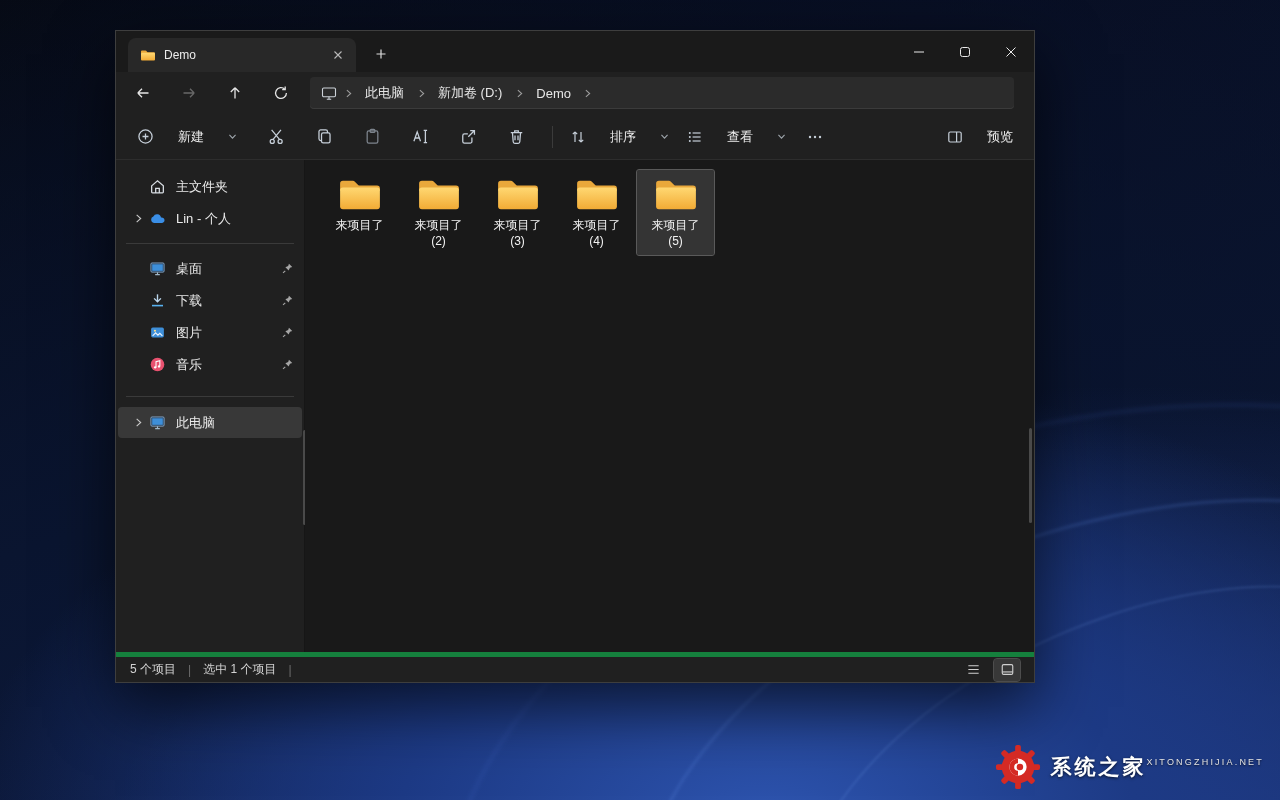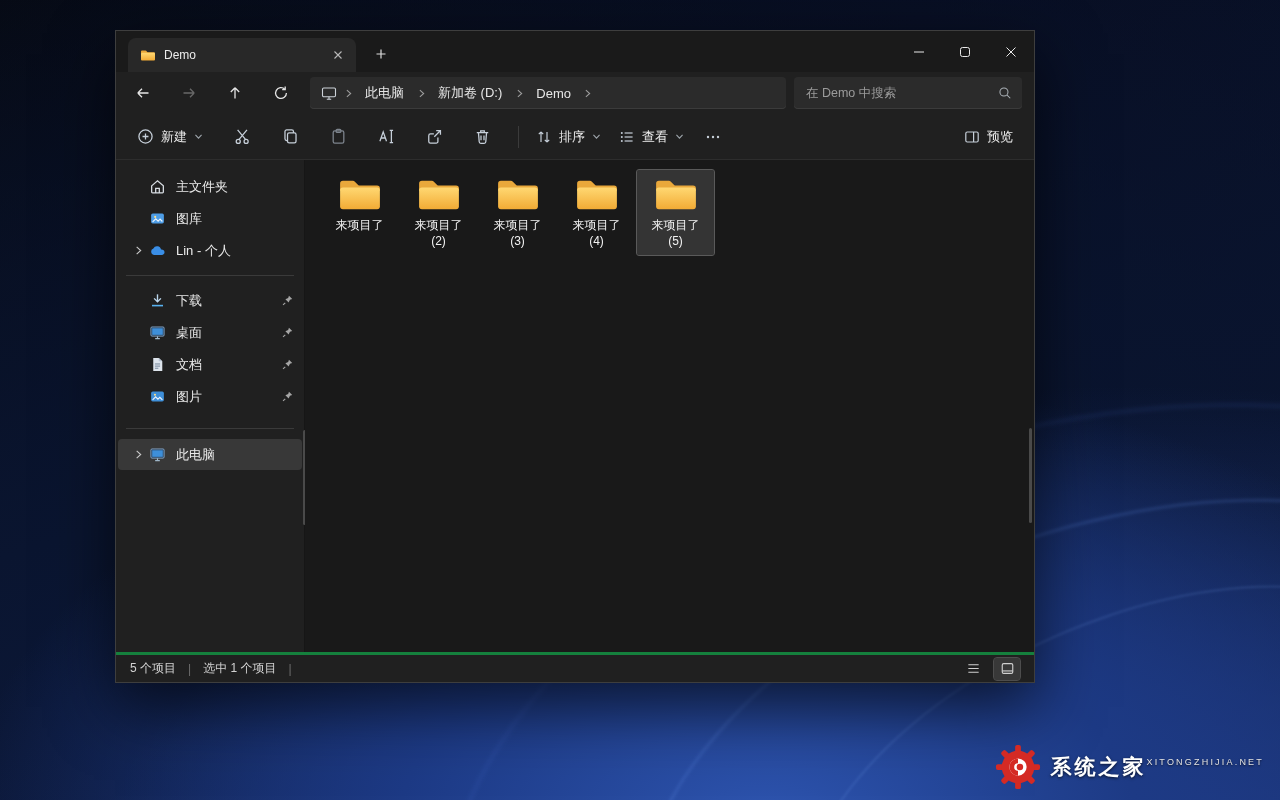--- a/index.html
+++ b/index.html
@@ -52,21 +52,21 @@
   .bc-sep { width:16px; display:flex; justify-content:center; color:#9d9d9d; }
   .searchbox { width:228px; height:32px; background:#2b2b2b; border-radius:4px; display:flex; align-items:center;
     padding:0 10px 0 12px; box-shadow:inset 0 -1px 0 #3b3b3b; flex:none; }
   .searchbox input { flex:1; background:transparent; border:none; outline:none; color:#dddddd; font-size:12.5px; font-family:inherit; }
   .searchbox input::placeholder { color:#9b9b9b; }
   .search-ic { color:#aab0b6; }
 
   
   .toolbar { height:46px; display:flex; align-items:center; padding:0 12px; border-bottom:1px solid #2d2d2d; flex:none; background:#202020; }
   .tbtn { height:34px; display:flex; align-items:center; justify-content:center; border-radius:4px;
-    color:#c6cfd9; padding:0 9px; gap:7px; font-size:13px; flex:none; }
+    color:#c6cfd9; padding:0 9px; gap:24px; font-size:13px; flex:none; }
   .tbtn .lbl { color:#ececec; }
   .tbtn.icon-only { width:40px; padding:0; margin-right:8px; }
   .tbtn.dim { color:#7d848d; }
   .tb-sep { width:1px; height:22px; background:#3b3b3b; margin:0 8px; flex:none; }
   .chev { color:#9fa6ad; }
   .flex1 { flex:1; }
 
   
   .body { flex:1; display:flex; min-height:0; background:#202020; }
   .sidebar { width:188px; flex:none; padding-top:10px; position:relative; }
@@ -85,21 +85,21 @@
   
   .content { flex:1; position:relative; padding:10px 0 0 16px; background:#191919; }
   .files { display:flex; gap:2px; align-items:flex-start; }
   .file-item { width:77px; padding:5px 2px 6px; display:flex; flex-direction:column; align-items:center; border-radius:2px; }
   .file-item.selected { background:#343434; outline:1px solid #5a5a5a; }
   .folder-lg { margin:2px 0 4px; }
   .fname { font-size:12px; color:#f2f2f2; line-height:16px; text-align:center; white-space:nowrap; }
 
   
   .statusbar { height:30px; flex:none; display:flex; align-items:center; padding:0 14px; gap:12px;
-    font-size:12px; color:#d2d2d2; border-top:3px solid #15803d; background:#202020; }
+    font-size:12px; color:#d2d2d2; border-top:5px solid #15803d; background:#202020; }
   .sb-sep { color:#6d6d6d; }
   .sb-icons { margin-left:auto; display:flex; gap:8px; }
   .sb-icon { width:26px; height:22px; display:flex; align-items:center; justify-content:center; color:#d0d0d0; border-radius:3px; }
   .sb-icon.active { background:#383838; outline:1px solid #4d4d4d; }
 </style>
 </head>
 <body>
 
 <svg width="0" height="0" style="position:absolute">
   <defs>
@@ -204,29 +204,20 @@
             </svg>
         </span>
         <span class="bc-item">Demo</span>
         <span class="bc-sep">
           <svg width="9" height="9" viewBox="0 0 10 10">
               <path d="M3.2 1.3 L7.4 5 L3.2 8.7" fill="none" stroke="currentColor" stroke-width="1.2"></path>
             </svg>
         </span>
       </div>
 
-      <div class="searchbox">
-        <input type="text" placeholder="在 Demo 中搜索" style="">
-        <span class="search-ic">
-          <svg width="14" height="14" viewBox="0 0 16 16">
-              <circle cx="6.8" cy="6.8" r="4.6" fill="none" stroke="currentColor" stroke-width="1.2"></circle>
-              <path d="M10.4 10.4 L14 14" stroke="currentColor" stroke-width="1.2"></path>
-            </svg>
-        </span>
-      </div>
     </div>
 
     <div class="toolbar">
       <div class="tbtn" style="margin-right:10px;">
         <span>
           <svg width="17" height="17" viewBox="0 0 16 16">
               <circle cx="8" cy="8" r="6.2" fill="none" stroke="currentColor" stroke-width="1.2"></circle>
               <path d="M8 5.2 v5.6 M5.2 8 h5.6" stroke="currentColor" stroke-width="1.2"></path>
             </svg>
         </span>
@@ -341,120 +332,110 @@
           <span class="side-chev"></span>
           <span class="side-icon">
             <svg width="17" height="17" viewBox="0 0 16 16" fill="none" stroke="#d8dde3" stroke-width="1.2">
               <path d="M2.5 7.4 L8 2.7 L13.5 7.4 V13.2 a0.8 0.8 0 0 1-0.8 0.8 H3.3 a0.8 0.8 0 0 1-0.8-0.8 z"></path>
               <path d="M6.3 14 V9.8 h3.4 V14"></path>
             </svg>
           </span>
           <span class="side-label">主文件夹</span>
         </div>
 
-        <div class="side-item">
-          <span class="side-chev"></span>
-          <span class="side-icon">
-            <svg width="17" height="17" viewBox="0 0 16 16">
-              <rect x="2" y="3.4" width="12" height="9.2" rx="1.5" fill="#4e9de6"></rect>
-              <circle cx="5.8" cy="6.5" r="1" fill="#ffe08a"></circle>
-              <path d="M3.4 11.2 l3-3 2.2 2.2 1.8-1.8 2.2 2.2" stroke="#eaf4ff" stroke-width="1.1" fill="none"></path>
-            </svg>
-          </span>
-          <span class="side-label">图库</span>
-        </div>
 
         <div class="side-item">
           <span class="side-chev">
             <svg width="11" height="11" viewBox="0 0 12 12">
                 <path d="M4 2 L8.4 6 L4 10" fill="none" stroke="currentColor" stroke-width="1.2"></path>
               </svg>
           </span>
           <span class="side-icon">
             <svg width="17" height="17" viewBox="0 0 16 16">
               <path d="M4.6 12.2 h7.3 a2.6 2.6 0 1 0-0.6-5.1 a3.8 3.8 0 0 0-7.2-0.9 a3.1 3.1 0 0 0 0.5 6 z" fill="#3a8ee6"></path>
             </svg>
           </span>
           <span class="side-label">Lin - 个人</span>
         </div>
 
         <div class="side-sep"></div>
+
+        <div class="side-item">
+          <span class="side-chev"></span>
+          <span class="side-icon">
+            <svg width="17" height="17" viewBox="0 0 16 16">
+              <rect x="1.8" y="2.8" width="12.4" height="8.6" rx="1" fill="#1f3750" stroke="#8fb4d8" stroke-width="0.8"></rect>
+              <rect x="3" y="4" width="10" height="6.2" fill="#3e8fd9"></rect>
+              <path d="M5.8 13.8 h4.4 M8 11.6 v2.2" stroke="#9fb6c8" stroke-width="1.1"></path>
+            </svg>
+          </span>
+          <span class="side-label">桌面</span>
+          <span class="side-pin">
+            <svg width="13" height="13" viewBox="0 0 16 16">
+                <path d="M9.8 2.2 l4 4 -2.8 1 -1.6 3.4 -4-4 3.4-1.6 z" fill="currentColor"></path>
+                <path d="M5.2 10.8 L2.5 13.5" stroke="currentColor" stroke-width="1.3"></path>
+              </svg>
+          </span>
+        </div>
 
         <div class="side-item">
           <span class="side-chev"></span>
           <span class="side-icon">
             <svg width="17" height="17" viewBox="0 0 16 16" fill="none">
               <path d="M8 2.2 v6.8" stroke="#bcd7ee" stroke-width="1.3"></path>
               <path d="M4.8 6 L8 9.2 L11.2 6" stroke="#bcd7ee" stroke-width="1.3"></path>
               <path d="M2.8 12.8 h10.4" stroke="#58b2f0" stroke-width="1.5"></path>
             </svg>
           </span>
           <span class="side-label">下载</span>
           <span class="side-pin">
             <svg width="13" height="13" viewBox="0 0 16 16">
                 <path d="M9.8 2.2 l4 4 -2.8 1 -1.6 3.4 -4-4 3.4-1.6 z" fill="currentColor"></path>
                 <path d="M5.2 10.8 L2.5 13.5" stroke="currentColor" stroke-width="1.3"></path>
               </svg>
           </span>
         </div>
 
-        <div class="side-item">
-          <span class="side-chev"></span>
-          <span class="side-icon">
-            <svg width="17" height="17" viewBox="0 0 16 16">
-              <rect x="1.8" y="2.8" width="12.4" height="8.6" rx="1" fill="#1f3750" stroke="#8fb4d8" stroke-width="0.8"></rect>
-              <rect x="3" y="4" width="10" height="6.2" fill="#3e8fd9"></rect>
-              <path d="M5.8 13.8 h4.4 M8 11.6 v2.2" stroke="#9fb6c8" stroke-width="1.1"></path>
-            </svg>
-          </span>
-          <span class="side-label">桌面</span>
-          <span class="side-pin">
-            <svg width="13" height="13" viewBox="0 0 16 16">
-                <path d="M9.8 2.2 l4 4 -2.8 1 -1.6 3.4 -4-4 3.4-1.6 z" fill="currentColor"></path>
-                <path d="M5.2 10.8 L2.5 13.5" stroke="currentColor" stroke-width="1.3"></path>
-              </svg>
-          </span>
-        </div>
-
-        <div class="side-item">
-          <span class="side-chev"></span>
-          <span class="side-icon">
-            <svg width="17" height="17" viewBox="0 0 16 16">
-              <path d="M4 1.8 h5.2 L12.5 5 v9.2 H4 z" fill="#dde4ec"></path>
-              <path d="M9.2 1.8 V5 h3.3 z" fill="#b8c4d4"></path>
-              <path d="M5.6 7.5 h4.8 M5.6 9.5 h4.8 M5.6 11.5 h3.2" stroke="#6f8196" stroke-width="0.9"></path>
-            </svg>
-          </span>
-          <span class="side-label">文档</span>
-          <span class="side-pin">
-            <svg width="13" height="13" viewBox="0 0 16 16">
-                <path d="M9.8 2.2 l4 4 -2.8 1 -1.6 3.4 -4-4 3.4-1.6 z" fill="currentColor"></path>
-                <path d="M5.2 10.8 L2.5 13.5" stroke="currentColor" stroke-width="1.3"></path>
-              </svg>
-          </span>
-        </div>
 
         <div class="side-item">
           <span class="side-chev"></span>
           <span class="side-icon">
             <svg width="17" height="17" viewBox="0 0 16 16">
               <rect x="2" y="3.4" width="12" height="9.2" rx="1.5" fill="#3e8fd9"></rect>
               <circle cx="5.6" cy="6.4" r="1" fill="#ffe08a"></circle>
               <path d="M3.4 11.2 l2.8-2.8 2.2 2.2 1.8-1.8 2.4 2.4" stroke="#eaf4ff" stroke-width="1.1" fill="none"></path>
             </svg>
           </span>
           <span class="side-label">图片</span>
           <span class="side-pin">
             <svg width="13" height="13" viewBox="0 0 16 16">
                 <path d="M9.8 2.2 l4 4 -2.8 1 -1.6 3.4 -4-4 3.4-1.6 z" fill="currentColor"></path>
                 <path d="M5.2 10.8 L2.5 13.5" stroke="currentColor" stroke-width="1.3"></path>
               </svg>
           </span>
         </div>
 
+        <div class="side-item">
+          <span class="side-chev"></span>
+          <span class="side-icon">
+            <svg width="17" height="17" viewBox="0 0 16 16">
+              <circle cx="8" cy="8" r="6.4" fill="#e8516f"></circle>
+              <path d="M6.6 10.6 V5.4 l3.6-0.9 v5.2" stroke="#ffffff" stroke-width="1" fill="none"></path>
+              <circle cx="5.8" cy="10.7" r="1.1" fill="#ffffff"></circle>
+                <circle cx="9.4" cy="9.8" r="1.1" fill="#ffffff"></circle>
+            </svg>
+          </span>
+          <span class="side-label">音乐</span>
+          <span class="side-pin">
+            <svg width="13" height="13" viewBox="0 0 16 16">
+                <path d="M9.8 2.2 l4 4 -2.8 1 -1.6 3.4 -4-4 3.4-1.6 z" fill="currentColor"></path>
+                <path d="M5.2 10.8 L2.5 13.5" stroke="currentColor" stroke-width="1.3"></path>
+              </svg>
+          </span>
+        </div>
 
 
         <div class="side-sep big"></div>
 
         <div class="side-item selected">
           <span class="side-chev">
             <svg width="11" height="11" viewBox="0 0 12 12">
                 <path d="M4 2 L8.4 6 L4 10" fill="none" stroke="currentColor" stroke-width="1.2"></path>
               </svg>
           </span>

